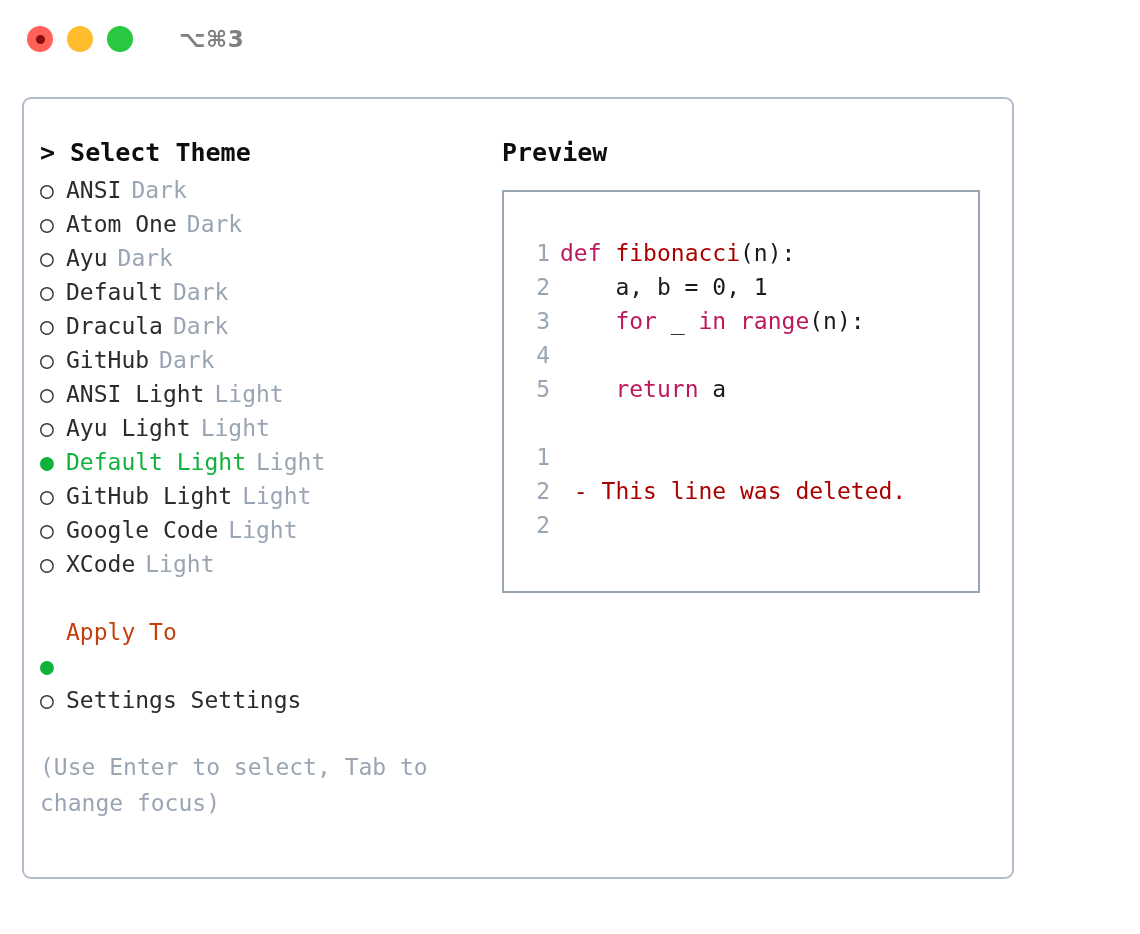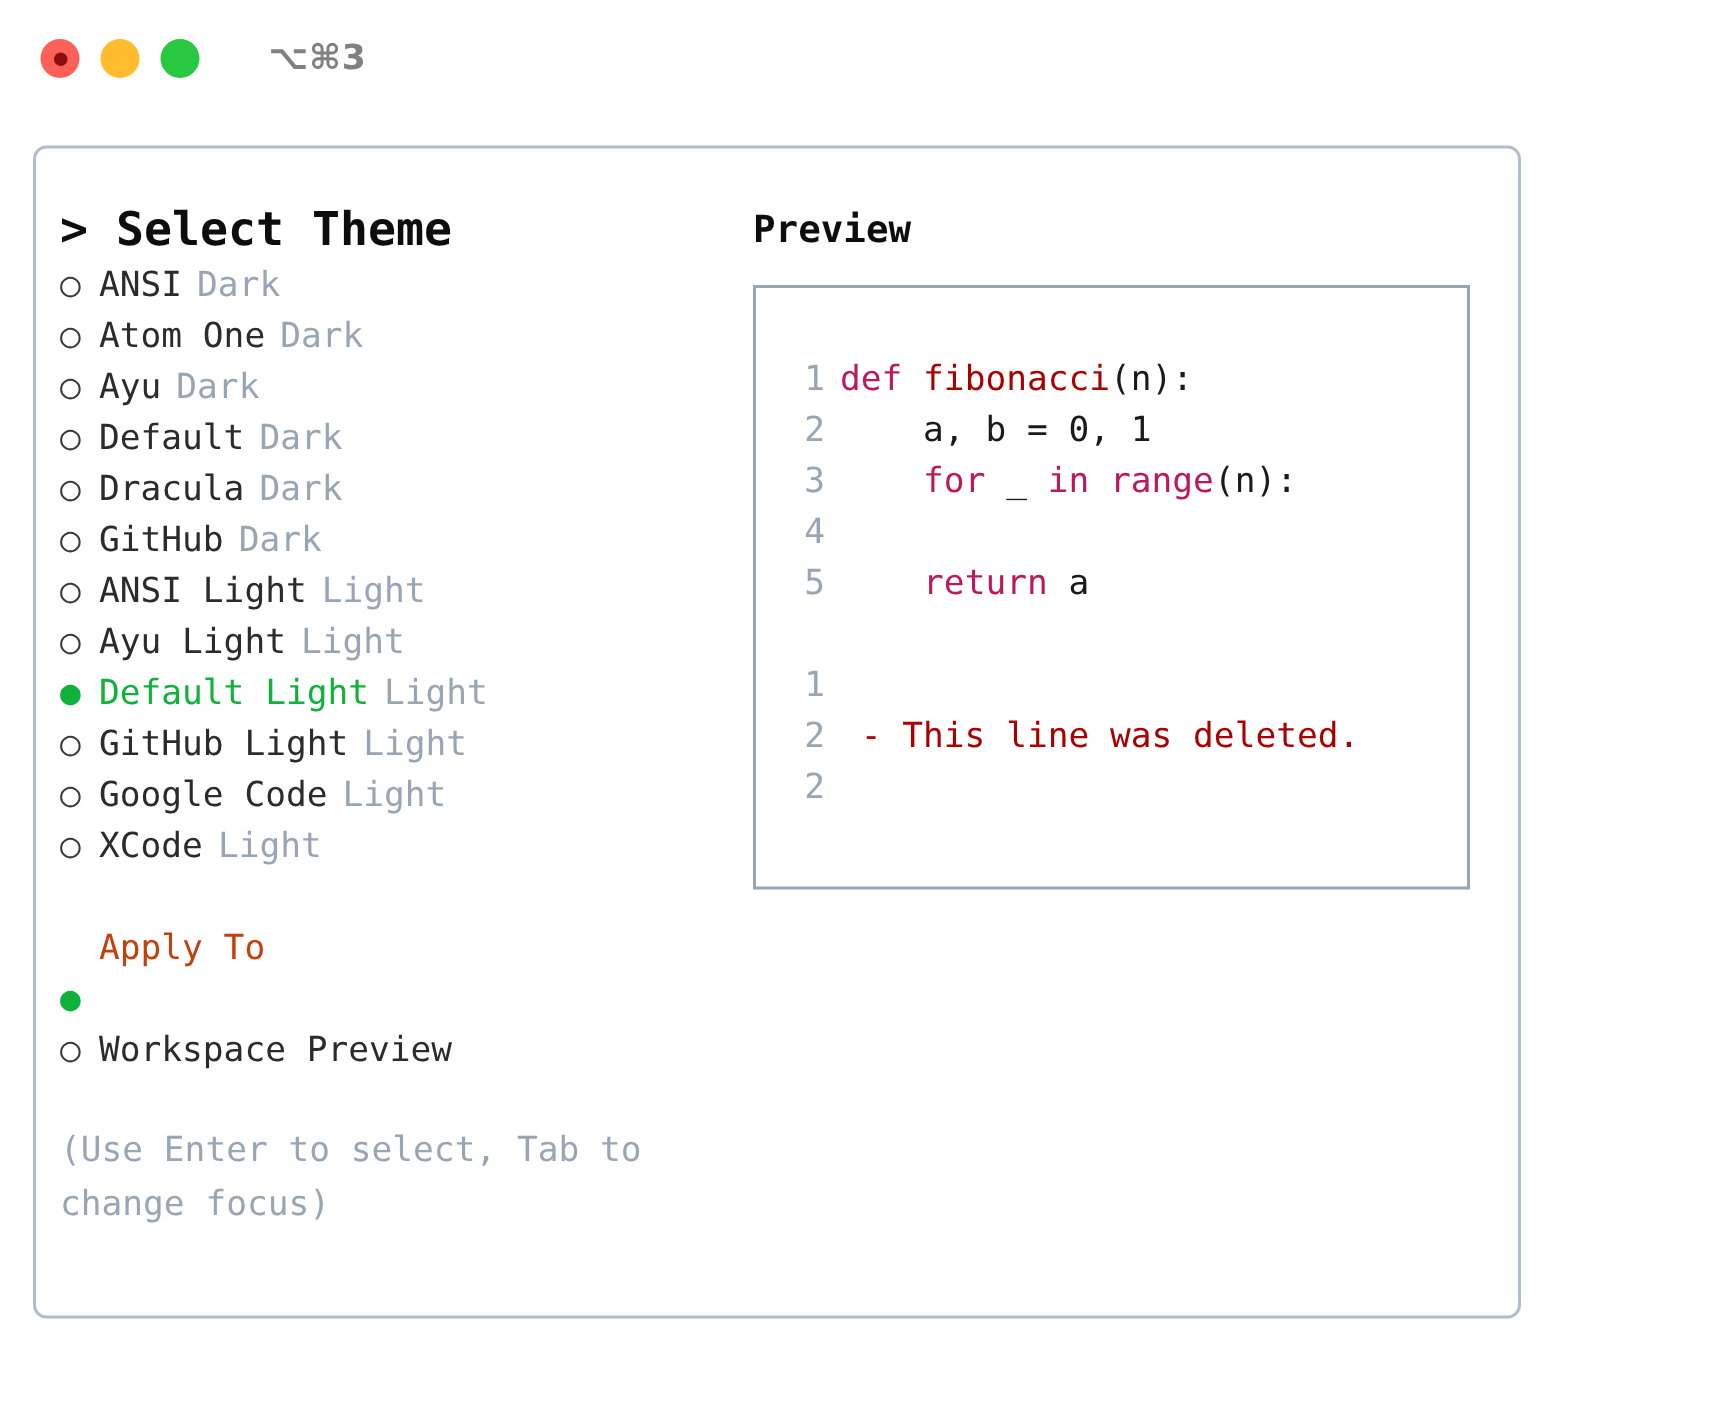--- a/index.html
+++ b/index.html
@@ -111,21 +111,21 @@
   .label { color: #2b2b2b; }
   .label.sel { color: #11b23c; }
   .tag {
     color: #9aa5b4;
     margin-left: 10px;
   }
 
   #list-header {
     height: 36px;
     line-height: 36px;
-    font-size: 31px;
+    font-size: 25px;
     font-weight: bold;
     color: #0d0d0d;
     white-space: pre;
     margin-bottom: 2px;
   }
   #apply-heading {
     height: 34px;
     line-height: 34px;
     font-size: 23px;
     color: #c2410c;
@@ -217,21 +217,21 @@
           <div class="row"><span class="bullet">○</span><span class="label">GitHub Light</span><span class="tag">Light</span></div>
           <div class="row"><span class="bullet">○</span><span class="label">Google Code</span><span class="tag">Light</span></div>
           <div class="row"><span class="bullet">○</span><span class="label">XCode</span><span class="tag">Light</span></div>
         </div>
 
       <div id="section-gap"></div>
 
       <div id="apply-heading">Apply To</div>
       <div id="apply-rows">
           <div class="row"><span class="bullet sel">●</span></div>
-          <div class="row"><span class="bullet">○</span><span class="label">Workspace Preview</span></div>
+          <div class="row"><span class="bullet">○</span><span class="label">Settings Settings</span></div>
         </div>
 
       <div id="hint">(Use Enter to select, Tab to change focus)</div>
     </div>
 
     <div id="right-col">
       <div id="preview-title">Preview</div>
       <div id="preview-box">
         <div id="code-rows">
             <div class="code-line"><span class="lineno">1</span><span class="tok-kw">def </span><span class="tok-fn">fibonacci</span><span class="tok-pl">(n):</span></div>

